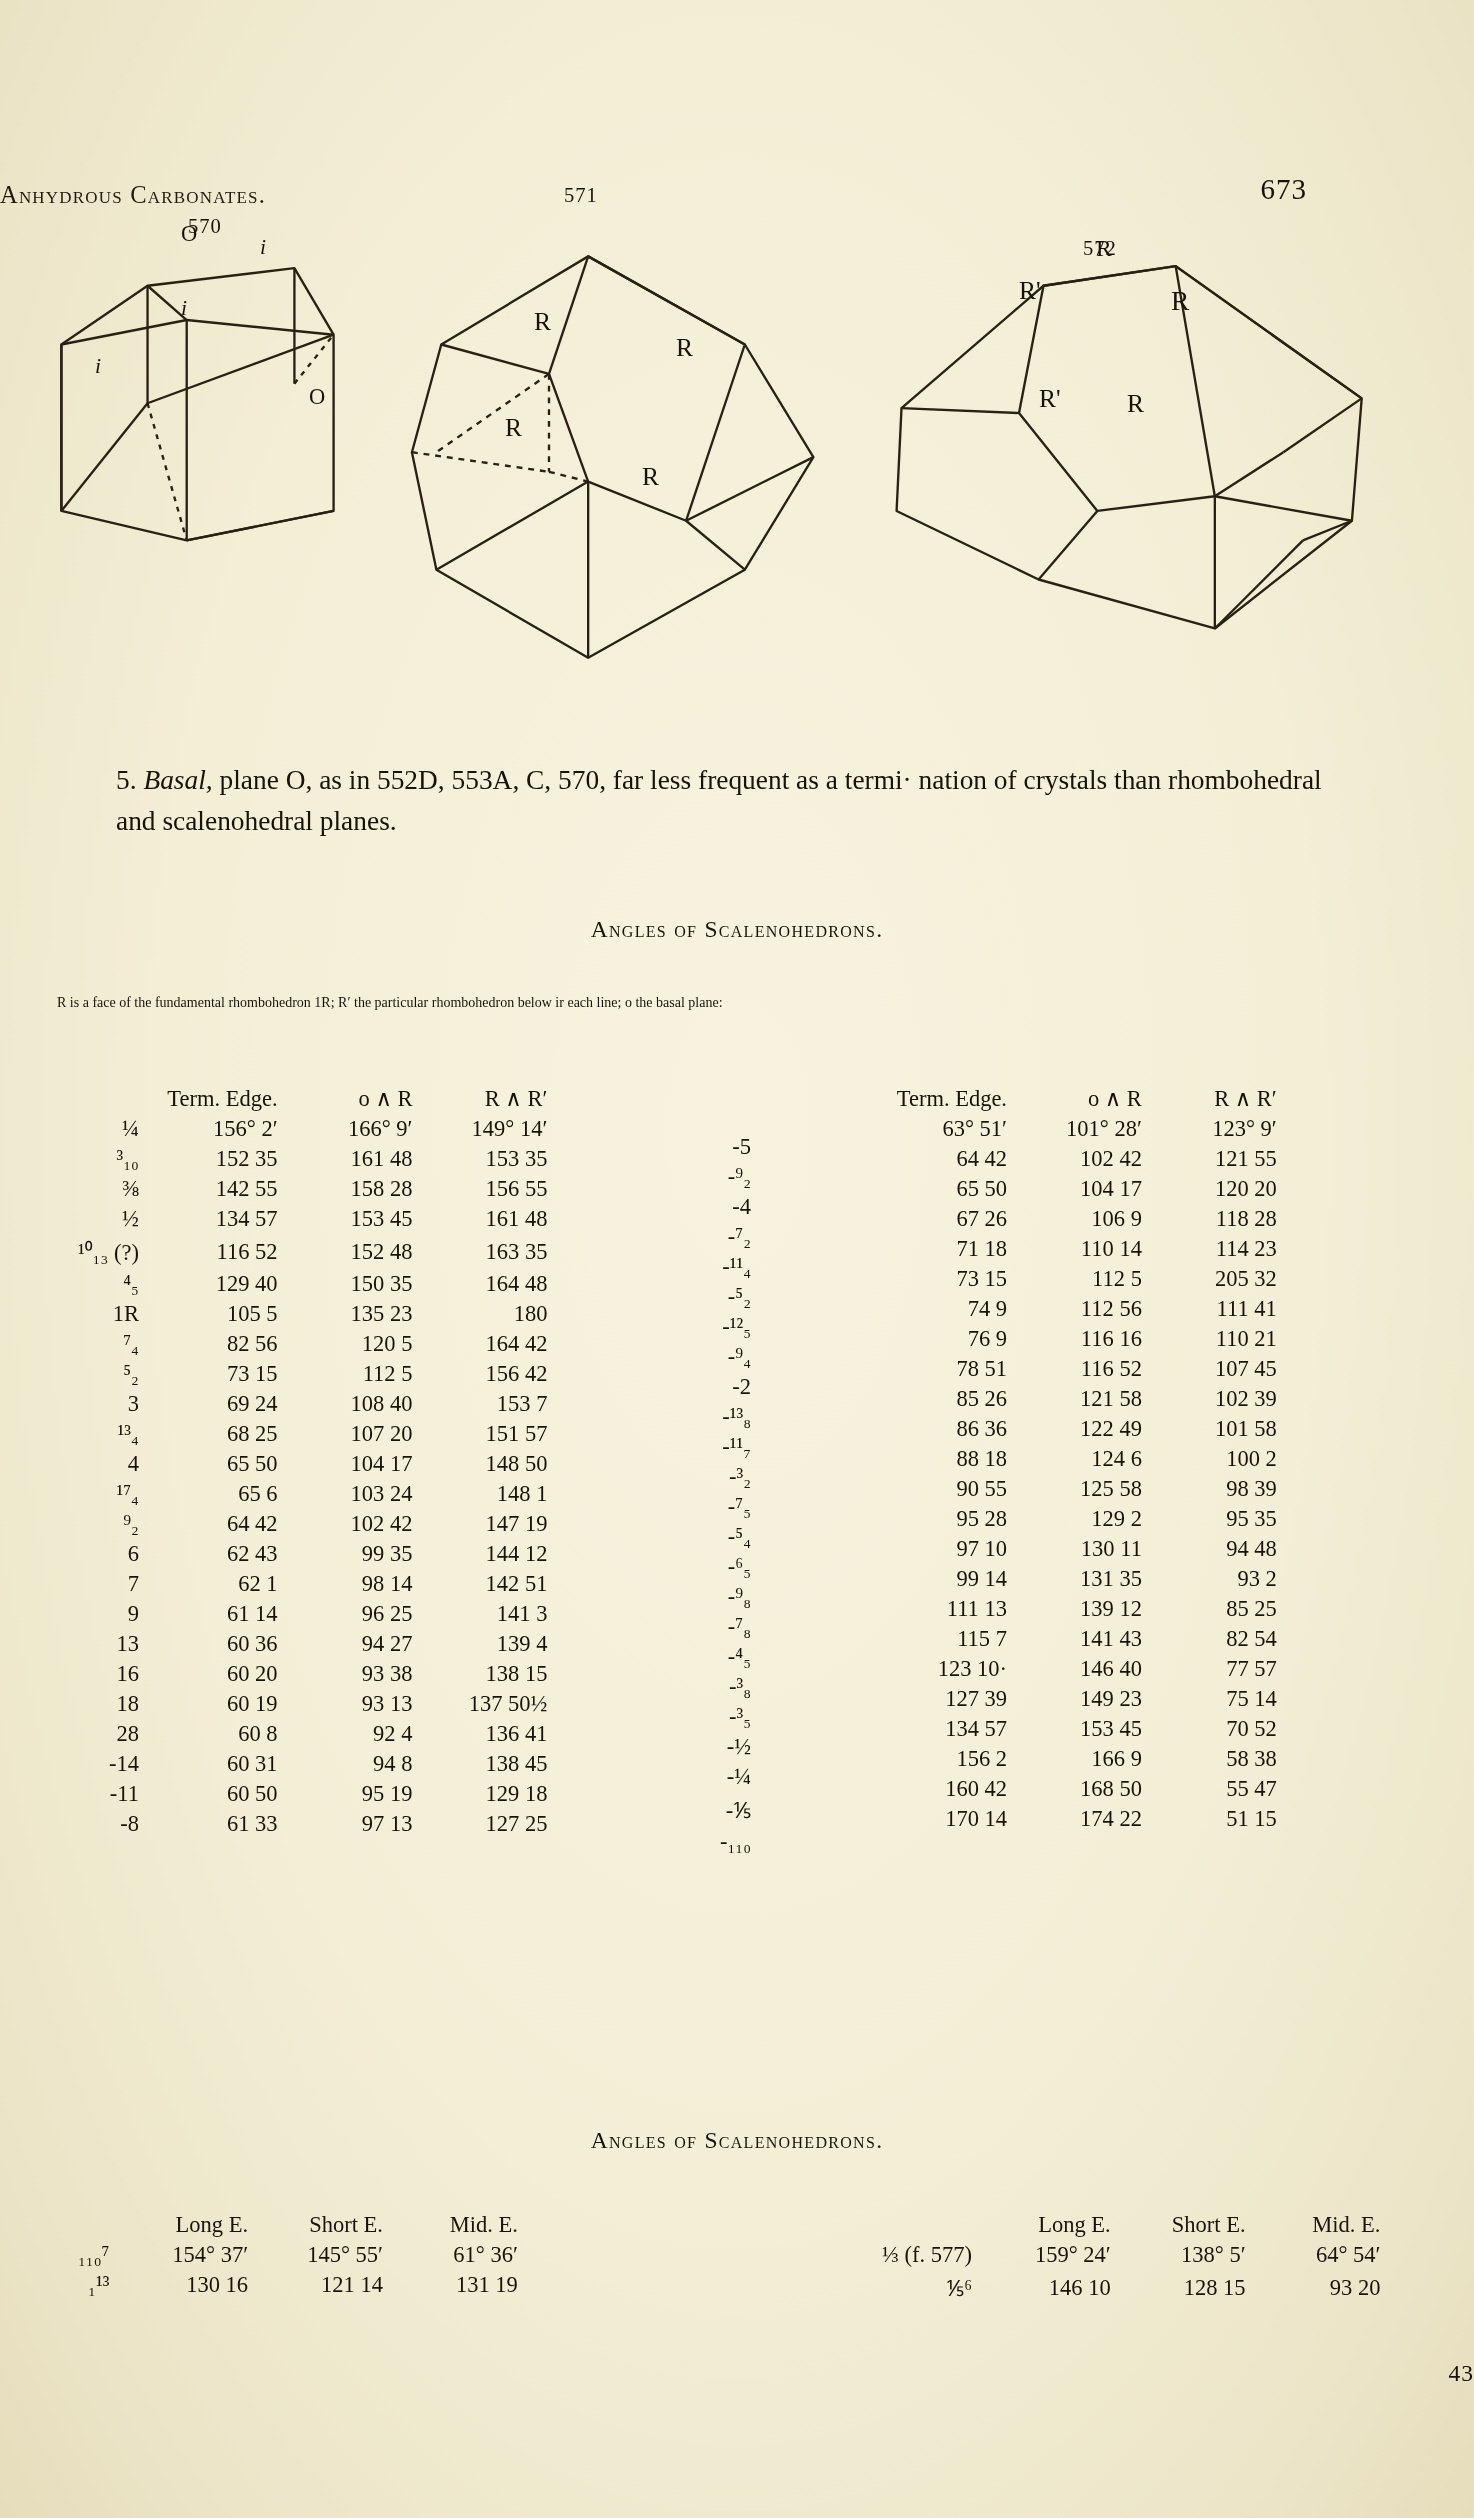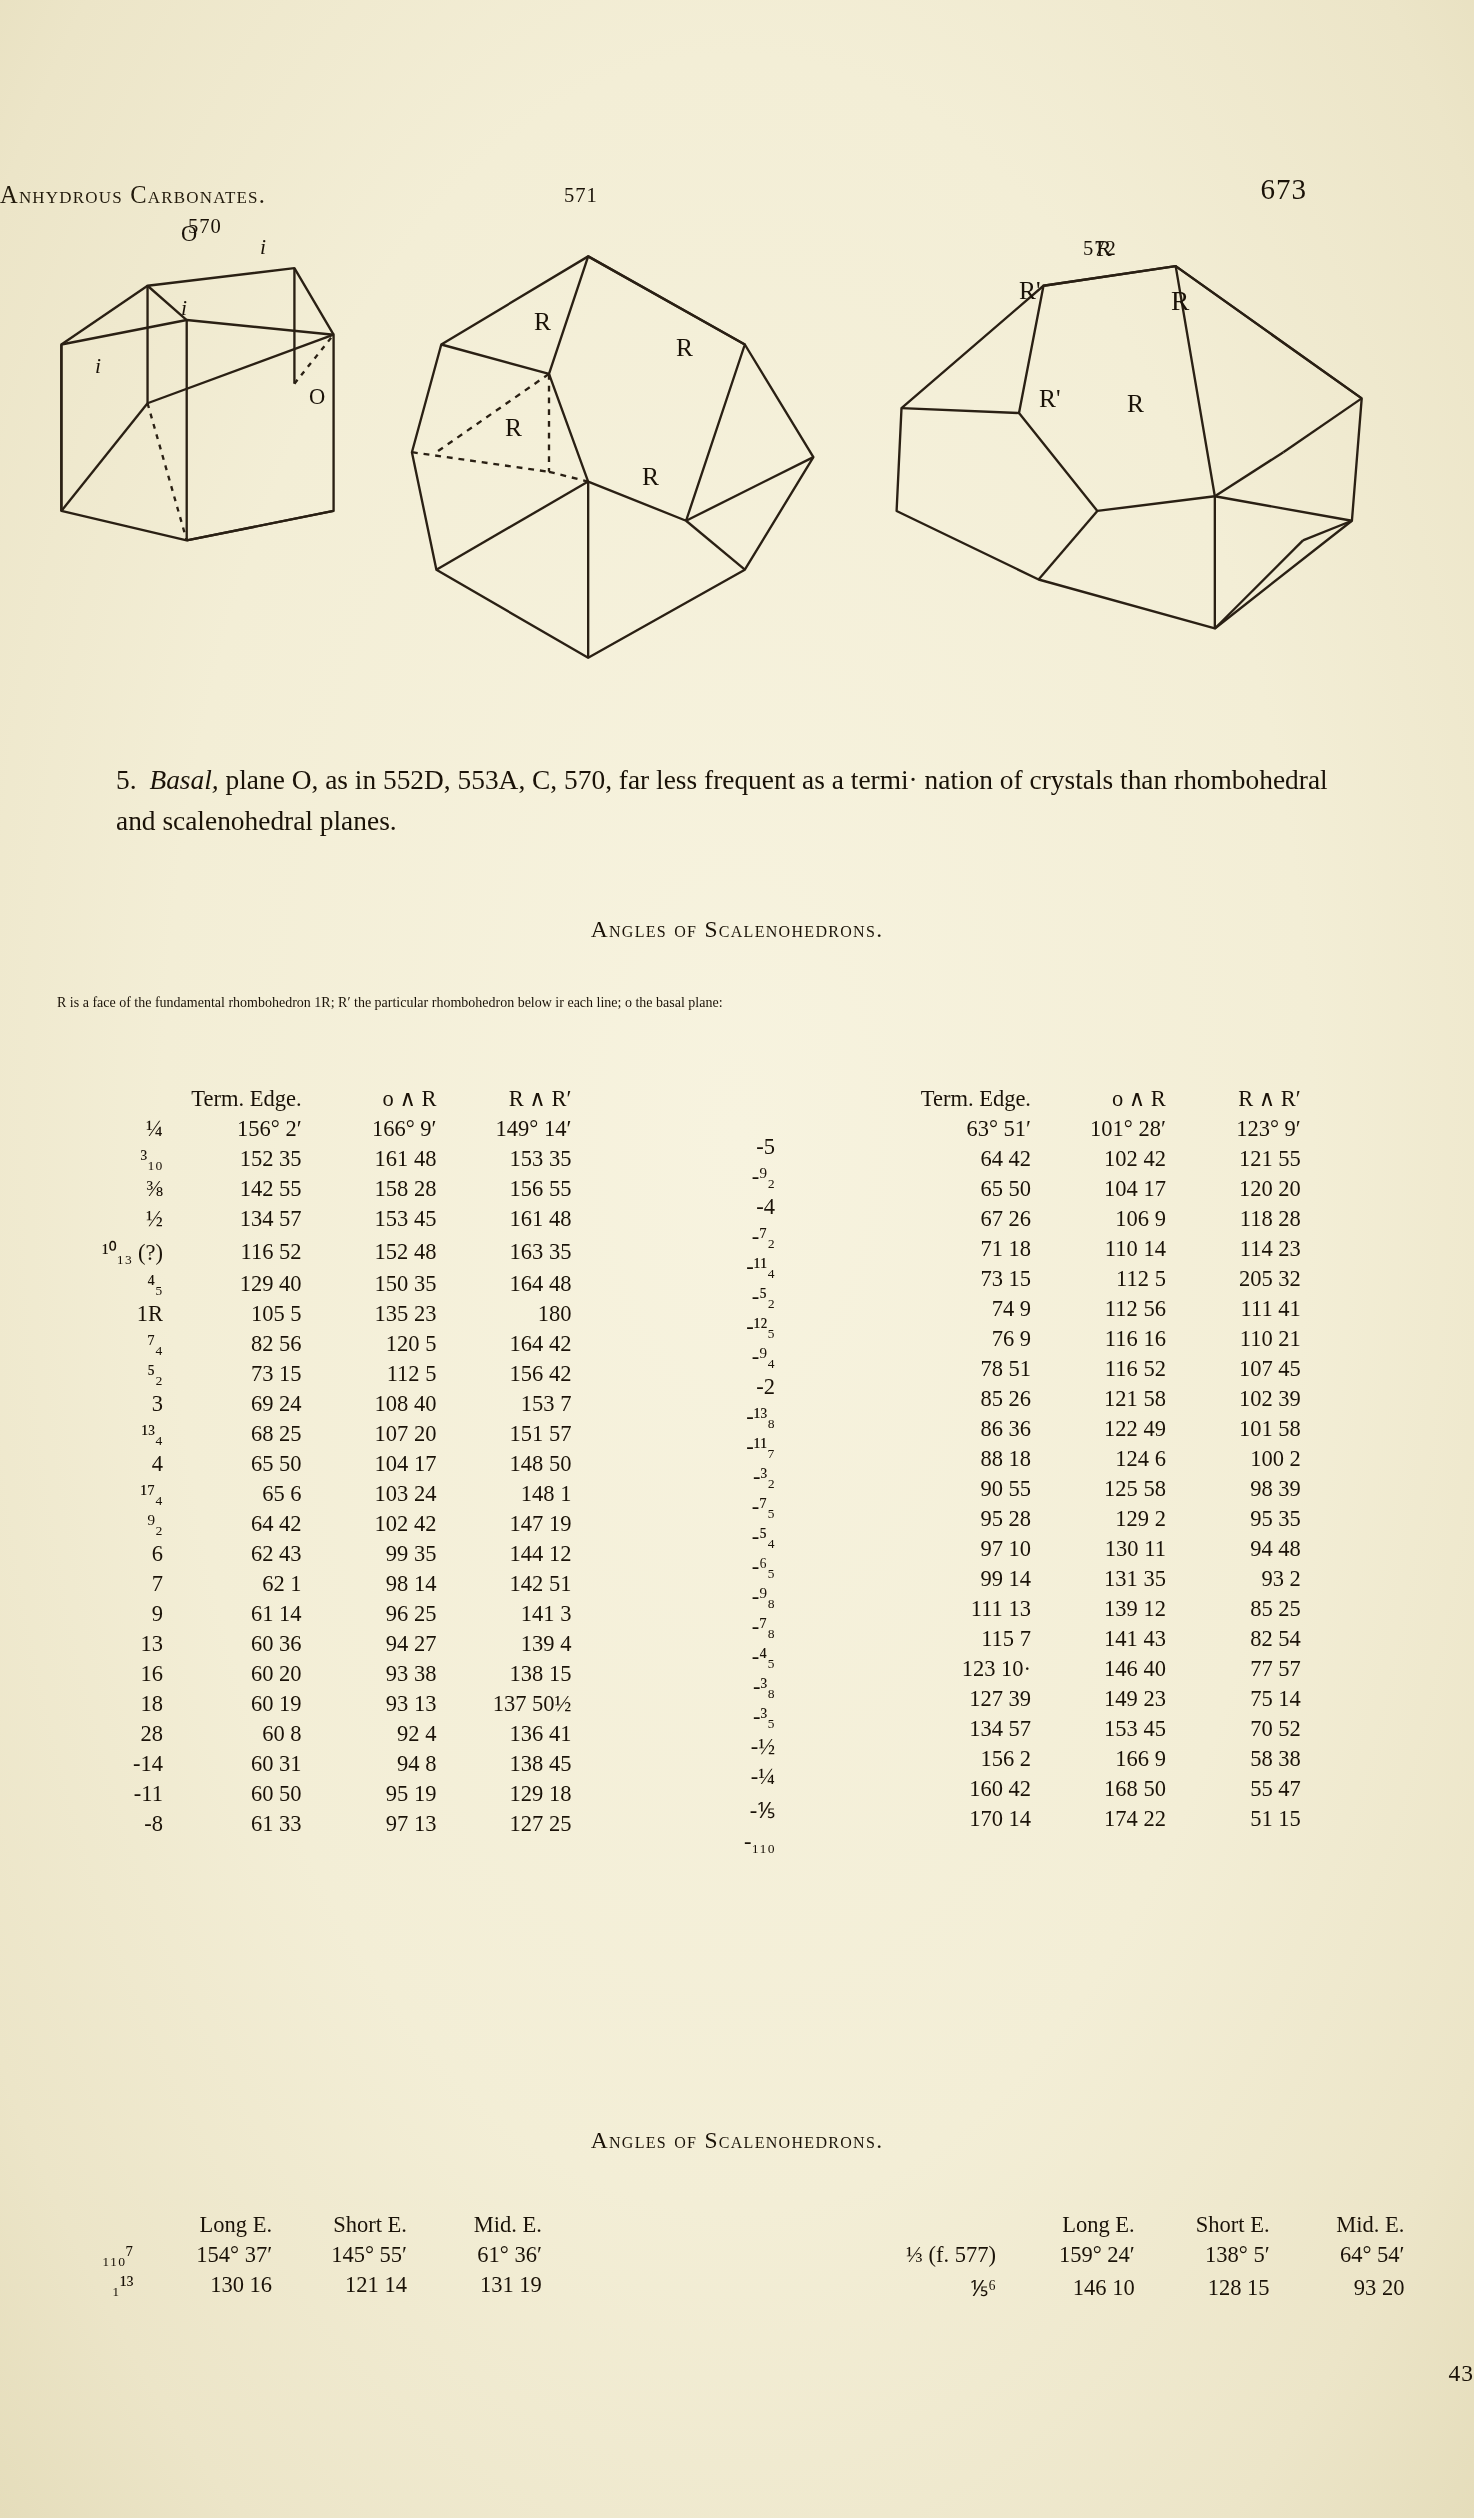--- a/index.html
+++ b/index.html
@@ -37,32 +37,32 @@
   .fig-lbl { position:absolute; font-size:21.6px; font-style:italic; }
   .fig-lbl.up { font-style:normal; }
   svg.figdraw { position:absolute; top:0; left:0; }
   
   .para {
     position:absolute; left:116px; width:1247px;
     font-size:27.4px; line-height:1.48;
     text-align:left;
   }
   .para .num { font-weight:normal; }
-  .para i { font-style:italic;margin-left:6px; }
+  .para i { font-style:italic; }
   .sechead {
     position:absolute; width:100%; text-align:center;
     font-variant:small-caps; font-size:23.5px; letter-spacing:1.3px;
   }
   .note {
     position:absolute; left:57px; width:1362px;
     font-size:14px; line-height:1.5;
   }
   
   .tblwrap { position:absolute; font-size:22.5px; }
-  table.ang { border-collapse:collapse;margin-left:24px; }
+  table.ang { border-collapse:collapse; }
   table.ang td, table.ang th {
     padding:2px 0; font-weight:normal; font-size:22.5px;
     white-space:nowrap;
   }
   .colhead { font-size:22.5px; }
   .colhead td { padding-bottom:8.8px; }
   .idx { text-align:right; padding-right:13.7px !important; font-size:21.6px; }
   .c1 { text-align:right; width:125px; padding-right:5.9px !important;}
   .c2 { text-align:right; width:129px; padding-right:5.9px !important;}
   .c3 { text-align:right; width:129px; padding-right:3.9px !important;}

